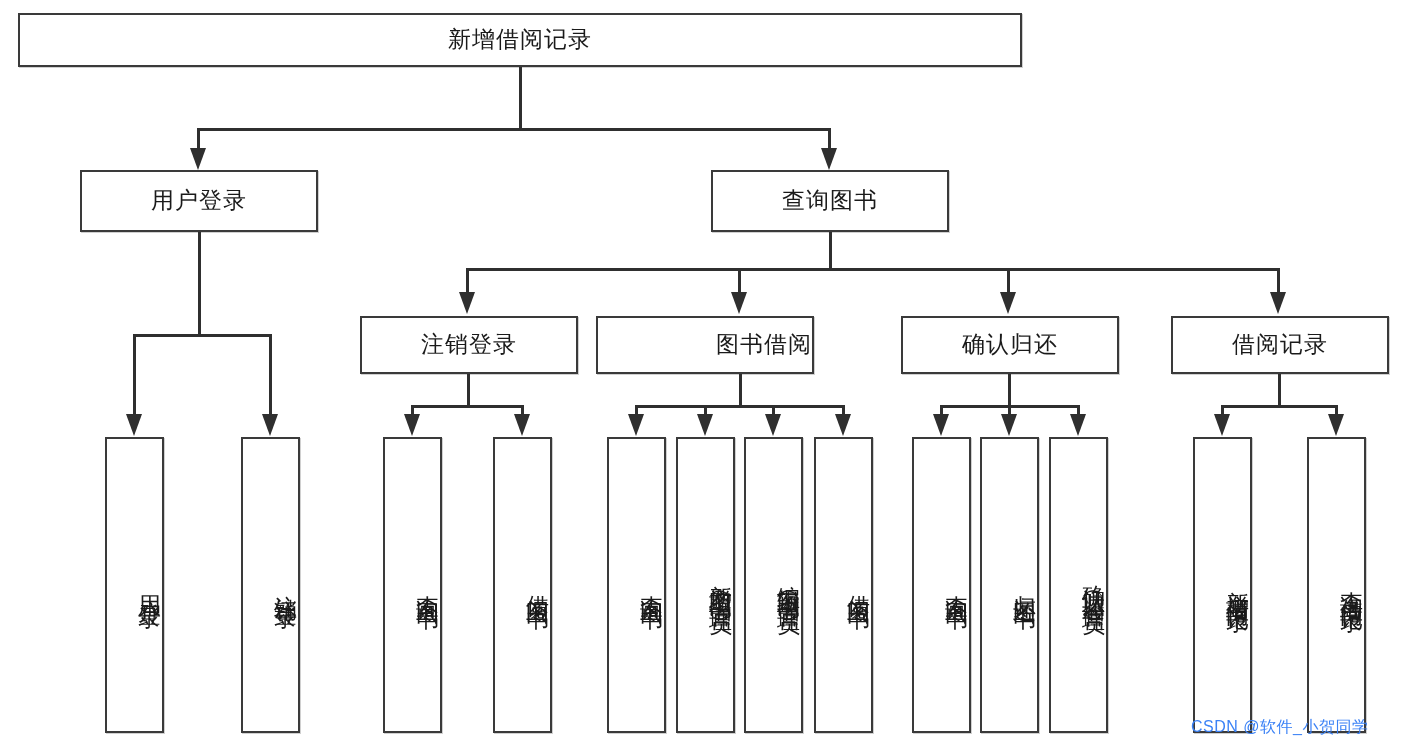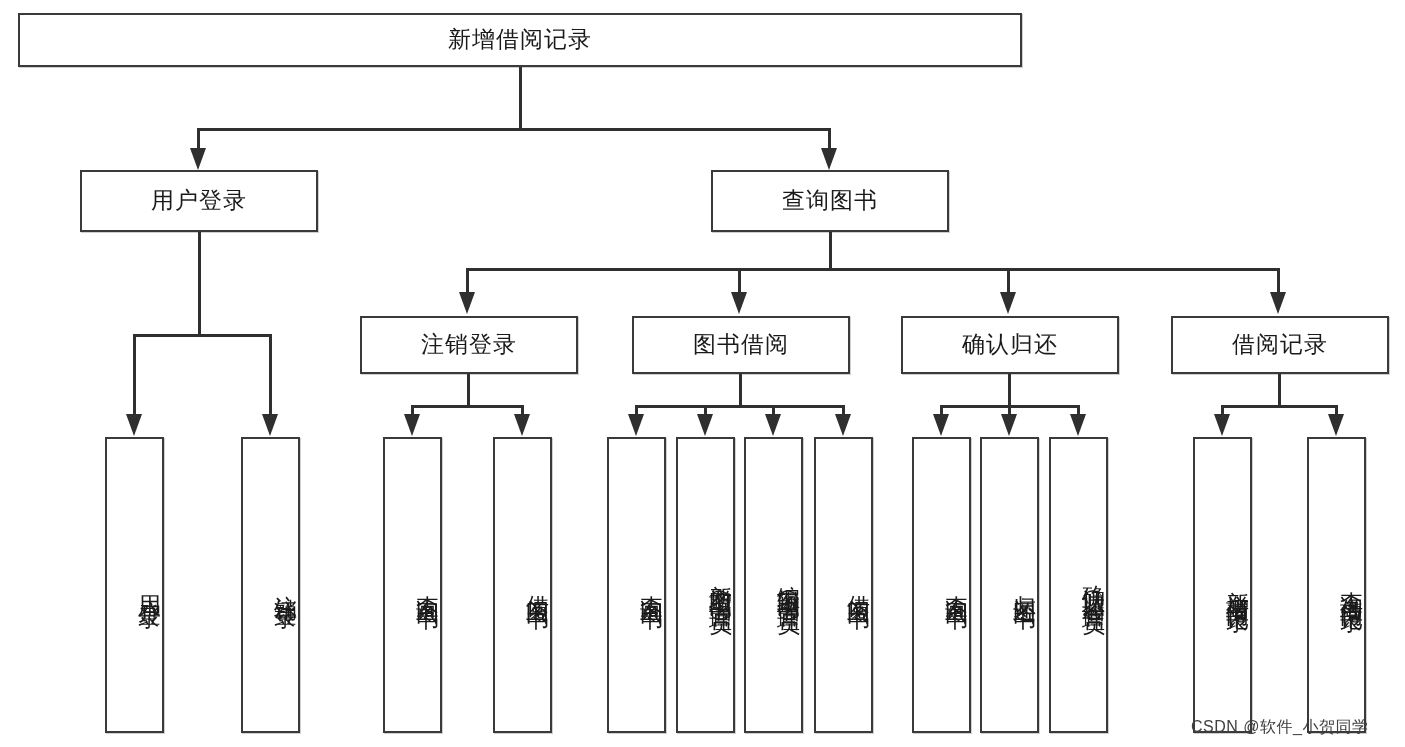--- a/index.html
+++ b/index.html
@@ -58,21 +58,21 @@
     position: absolute;
     width: 0;
     height: 0;
     border-left: 8px solid transparent;
     border-right: 8px solid transparent;
     border-top: 22px solid #2f2f2f;
   }
   #watermark {
     position: absolute;
     font-size: 16px;
-    color: #404040;
+    color: #3b82f6;
     white-space: nowrap;
     letter-spacing: 0.5px;
   }
 </style>
 </head>
 <body>
 
 <div id="canvas">
 
   <div class="node horiz" style="left:18px; top:13px; width:1004px; height:54px;">
@@ -117,21 +117,21 @@
   <div class="edge v" style="left:738px; top:268px; width:3px; height:26px;"></div>
   <div class="arrow" style="left:731px; top:292px;"></div>
   <div class="edge v" style="left:1007px; top:268px; width:3px; height:26px;"></div>
   <div class="arrow" style="left:1000px; top:292px;"></div>
   <div class="edge v" style="left:1277px; top:268px; width:3px; height:26px;"></div>
   <div class="arrow" style="left:1270px; top:292px;"></div>
 
   <div class="node horiz" style="left:360px; top:316px; width:218px; height:58px;">
     <span>注销登录</span>
   </div>
-  <div class="node horiz" style="left:632px; top:316px; width:218px; height:58px;">
+  <div class="node horiz" style="left:596px; top:316px; width:218px; height:58px;justify-content:flex-end;">
     <span>图书借阅</span>
   </div>
   <div class="node horiz" style="left:901px; top:316px; width:218px; height:58px;">
     <span>确认归还</span>
   </div>
   <div class="node horiz" style="left:1171px; top:316px; width:218px; height:58px;text-align:center;">
     <span>借阅记录</span>
   </div>
 
   <div class="edge v" style="left:467px; top:374px; width:3px; height:33px;"></div>

